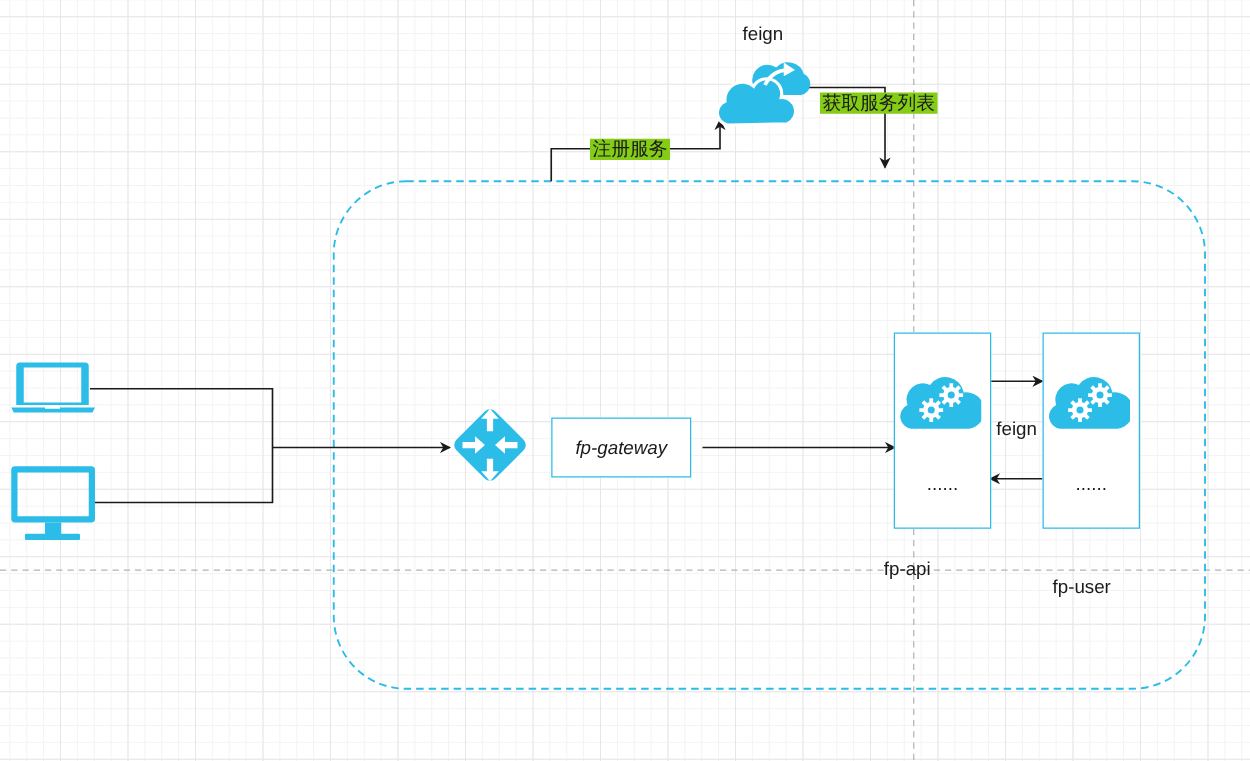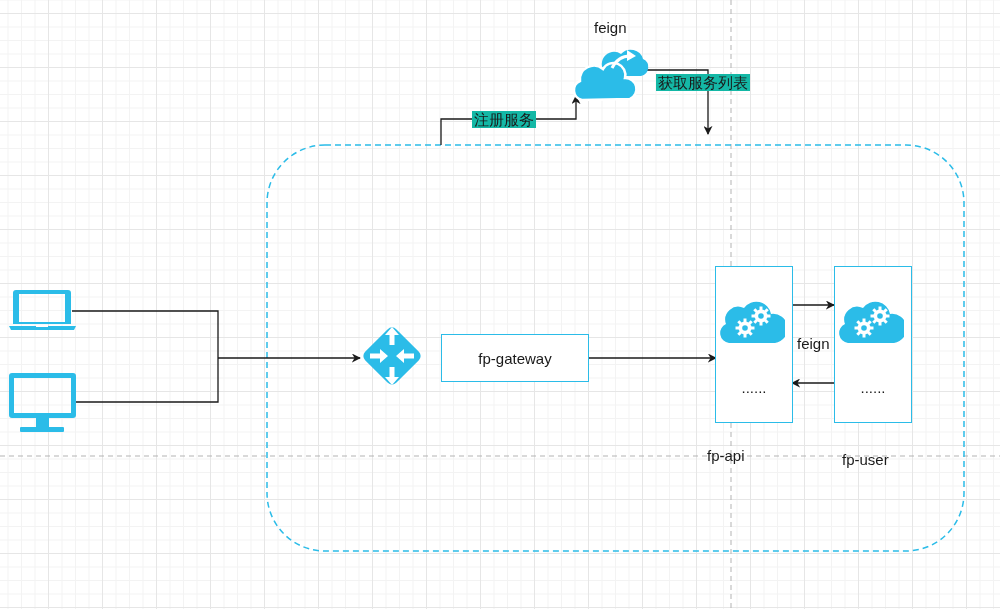--- a/index.html
+++ b/index.html
@@ -10,21 +10,21 @@
       linear-gradient(to right, #e6e6e6 1px, transparent 1px),
       linear-gradient(to bottom, #e6e6e6 1px, transparent 1px),
       linear-gradient(to right, #f3f3f3 1px, transparent 1px),
       linear-gradient(to bottom, #f3f3f3 1px, transparent 1px);
     background-size: 54px 54px, 54px 54px, 13.5px 13.5px, 13.5px 13.5px;
     background-position: -6px 13px, -6px 13px, -6px 13px, -6px 13px;
     font-family: "Liberation Sans", sans-serif;
   }
   svg.canvas { position: absolute; left: 0; top: 0; }
   .lbl { position: absolute; font-size: 15px; color: #1a1a1a; white-space: nowrap; line-height: 1; }
-  .lbl.bg { background: #14b8a6; padding: 1px 2px; }
+  .lbl.bg { background: #84cc16; padding: 1px 2px; }
   .box {
     position: absolute; border: 1.5px solid #2bbce8; background: #ffffff;
     box-sizing: border-box;
   }
   .boxtext { position: absolute; font-size: 15px; color: #1a1a1a; text-align: center; width: 100%; }
 </style>
 </head>
 <body>
 
 <svg class="canvas" width="1000" height="609" viewBox="0 0 1000 609">
@@ -80,21 +80,21 @@
     <path d="M627,50 l9,6 l-9,5 Z" fill="#ffffff"></path>
   </g>
 </svg>
 
 <div class="lbl" style="left:594px; top:20px;">feign</div>
 
 <div class="lbl bg" style="left:472px; top:111px;">注册服务</div>
 
 <div class="lbl bg" style="left:656px; top:74px;">获取服务列表</div>
 
-<div class="box" style="left:441px; top:334px; width:148px; height:48px;">
+<div class="box" style="left:441px; top:334px; width:112px; height:48px;font-style:italic;">
   <div class="boxtext" style="top:15px;">fp-gateway</div>
 </div>
 
 <div class="box" style="left:715px; top:266px; width:78px; height:157px;">
   <svg width="66" height="50" viewBox="0 0 66 50" style="position:absolute; left:3px; top:28px;">
     <path d="M10,48 a10,10 0 0 1 -3,-19 a13,13 0 0 1 18,-16 a15,15 0 0 1 27,6 a12,12 0 0 1 4,29 Z" fill="#2bbce8"></path>
     <g fill="#ffffff">
       <circle cx="26" cy="33" r="6.5"></circle>
       <circle cx="42" cy="21" r="6.5"></circle>
       <g stroke="#ffffff" stroke-width="3">
@@ -133,13 +133,13 @@
     </g>
     <circle cx="26" cy="33" r="2.8" fill="#2bbce8"></circle>
     <circle cx="42" cy="21" r="2.8" fill="#2bbce8"></circle>
   </svg>
   <div class="boxtext" style="top:112px;">......</div>
 </div>
 
 <div class="lbl" style="left:797px; top:336px;">feign</div>
 
 <div class="lbl" style="left:707px; top:448px;">fp-api</div>
-<div class="lbl" style="left:842px; top:452px;">fp-user</div>
+<div class="lbl" style="left:842px; top:462px;">fp-user</div>
 
 </body></html>

